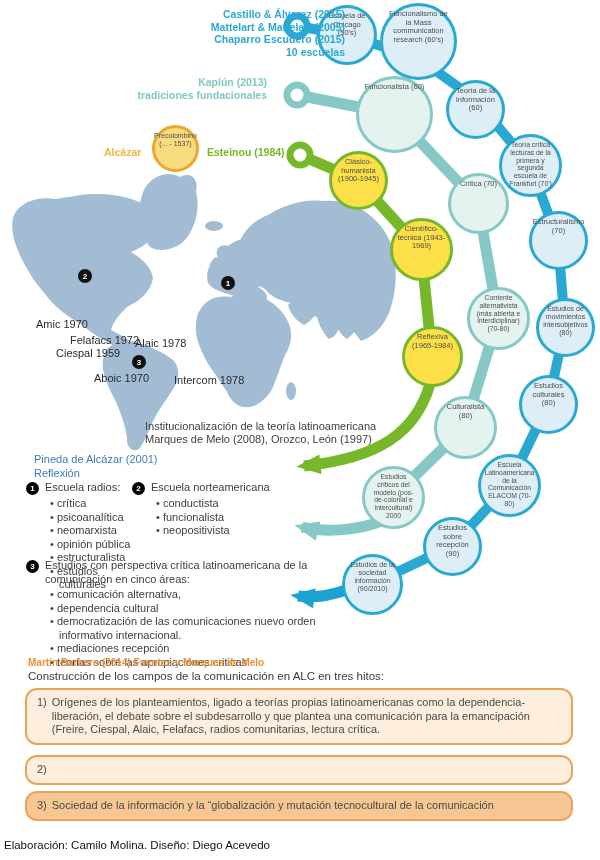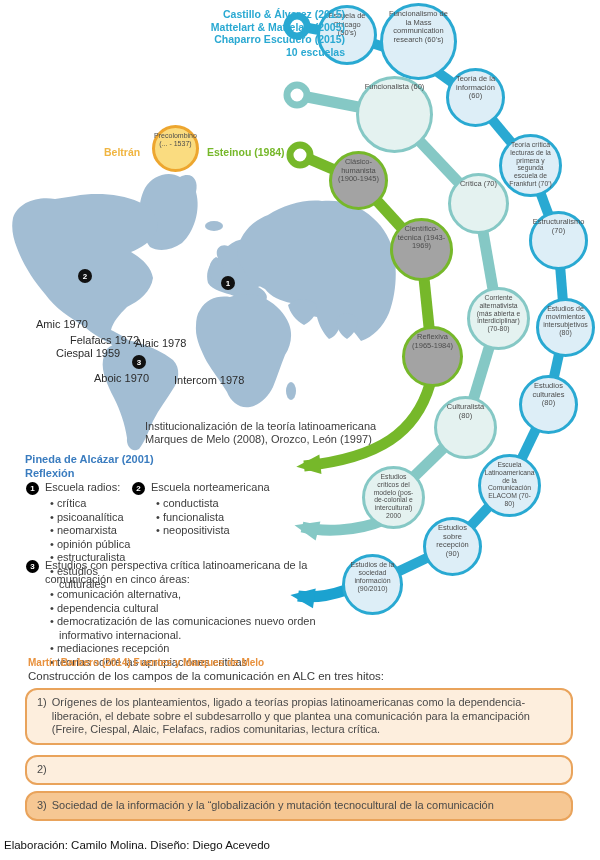--- a/index.html
+++ b/index.html
@@ -4,36 +4,36 @@
 <style>
   html,body{margin:0;padding:0;background:#fff;}
   .canvas{position:relative;width:600px;height:860px;background:#fff;overflow:hidden;
           font-family:"Liberation Sans",sans-serif;}
   .underlay{position:absolute;left:0;top:0;z-index:0;}
   
   .node{position:absolute;z-index:2;border-radius:50%;display:flex;align-items:flex-start;justify-content:center;
         text-align:center;color:#4d4d4d;font-size:7.5px;line-height:1.15;padding:4px;box-sizing:border-box;}
   .node.blue{background:#ddeef7;border:3px solid #29a9d2;}
   .node.teal{background:#e4f2f0;border:3px solid #85c8c5;}
-  .node.green{background:#a3a3a3;border:3px solid #76b82a;}
+  .node.green{background:#fde047;border:3px solid #76b82a;}
   .node.yellow{background:#fadc80;border:3px solid #eda62f;font-size:7px;}
   .node.fs68{font-size:6.8px;}
   .node.fs70{font-size:7px;}
   
   .ann{position:absolute;z-index:3;font-size:11px;line-height:13px;color:#3d3d3d;}
   .right{text-align:right;}
   .castillo{right:255px;top:8px;color:#2aa9d2;font-weight:bold;font-size:10.5px;line-height:12.5px;}
   .kaplun{right:333px;top:76px;color:#82c7c4;font-weight:bold;font-size:10.5px;line-height:12.5px;}
   .beltran{left:104px;top:146px;color:#f0b541;font-weight:bold;font-size:10.5px;}
   .esteinou{left:207px;top:146px;color:#76b82a;font-weight:bold;font-size:10.5px;}
   .maplabel{position:absolute;z-index:3;font-size:11px;color:#2b2b2b;white-space:nowrap;}
   .marker{position:absolute;z-index:2;width:14px;height:14px;border-radius:50%;background:#111;color:#fff;
           font-size:8px;font-weight:bold;display:flex;align-items:center;justify-content:center;}
   .instit{left:145px;top:420px;}
-  .pineda{left:25px;top:452px;color:#3a7cbf;font-weight:bold;line-height:14px;}
+  .pineda{left:34px;top:452px;color:#3a7cbf;font-weight:normal;line-height:14px;}
   .legend-item{position:absolute;z-index:3;font-size:11px;line-height:13.5px;color:#3d3d3d;}
   .legend-head{display:flex;gap:6px;align-items:flex-start;}
   .numcircle{flex:none;display:inline-flex;width:13px;height:13px;border-radius:50%;background:#000;color:#fff;
              font-size:8px;font-weight:bold;align-items:center;justify-content:center;margin-top:1px;}
   .legend-item ul{margin:2px 0 0 24px;padding:0;list-style:none;}
   .legend-item li{padding-left:9px;text-indent:-9px;}
   .legend-item li::before{content:"• ";}
   .barbero{left:28px;top:656px;color:#e8913d;font-weight:bold;font-size:10px;}
   .intro{left:28px;top:670px;font-size:11.5px;color:#3a3a3a;}
   .hito{position:absolute;z-index:3;left:25px;width:548px;border:2px solid #e9a35b;border-radius:12px;
@@ -109,21 +109,21 @@
     <path d="M384,520 C356,532 322,532 302,527" fill="none" stroke="#85c8c5" stroke-width="11" marker-end="url(#ah-teal)"></path>
     <path d="M346,590 C326,597 312,598 298,596" fill="none" stroke="#1ba2d0" stroke-width="11" marker-end="url(#ah-blue)"></path>
   </svg>
 
   <div class="node blue" style="left:317px;top:5px;width:60px;height:60px">
       <span>Escuela de Chicago (50's)</span>
     </div>
   <div class="node blue" style="left:380px;top:3px;width:77px;height:77px">
       <span>Funcionalismo de la Mass communication research  (60's)</span>
     </div>
-  <div class="node blue" style="left:446px;top:68px;width:59px;height:59px">
+  <div class="node blue" style="left:446px;top:80px;width:59px;height:59px">
       <span>Teoría de la información (60)</span>
     </div>
   <div class="node blue fs68" style="left:499px;top:134px;width:63px;height:63px">
       <span>Teoría crítica lecturas de la primera y segunda escuela de Frankfurt (70')</span>
     </div>
   <div class="node blue" style="left:529px;top:211px;width:59px;height:59px">
       <span>Estructuralismo (70)</span>
     </div>
   <div class="node blue fs70" style="left:536px;top:298px;width:59px;height:59px">
       <span>Estudios de movimientos intersubjetivos (80)</span>
@@ -170,21 +170,25 @@
   <div class="node yellow" style="left:152px;top:125px;width:47px;height:47px">
       <span>Precolombino (... - 1537)</span>
     </div>
 
   <div class="ann castillo right">
     <div>Castillo &amp; Álvarez (2015)</div>
     <div>Mattelart &amp; Mattelart (2005)</div>
     <div>Chaparro Escudero (2015)</div>
     <div>10 escuelas</div>
   </div>
-  <div class="ann beltran">Beltrán</div>
+  <div class="ann kaplun right">
+    <div>Kaplún (2013)</div>
+    <div>tradiciones fundacionales</div>
+  </div>
+  <div class="ann beltran">Alcázar</div>
   <div class="ann esteinou">Esteinou (1984)</div>
 
   <div class="marker" style="left:221px;top:276px">1</div>
   <div class="marker" style="left:78px;top:269px">2</div>
   <div class="marker" style="left:132px;top:355px">3</div>
 
   <div class="maplabel" style="left:36px;top:318px">Amic 1970</div>
   <div class="maplabel" style="left:70px;top:334px">Felafacs 1972</div>
   <div class="maplabel" style="left:135px;top:337px">Alaic 1978</div>
   <div class="maplabel" style="left:56px;top:347px">Ciespal 1959</div>

